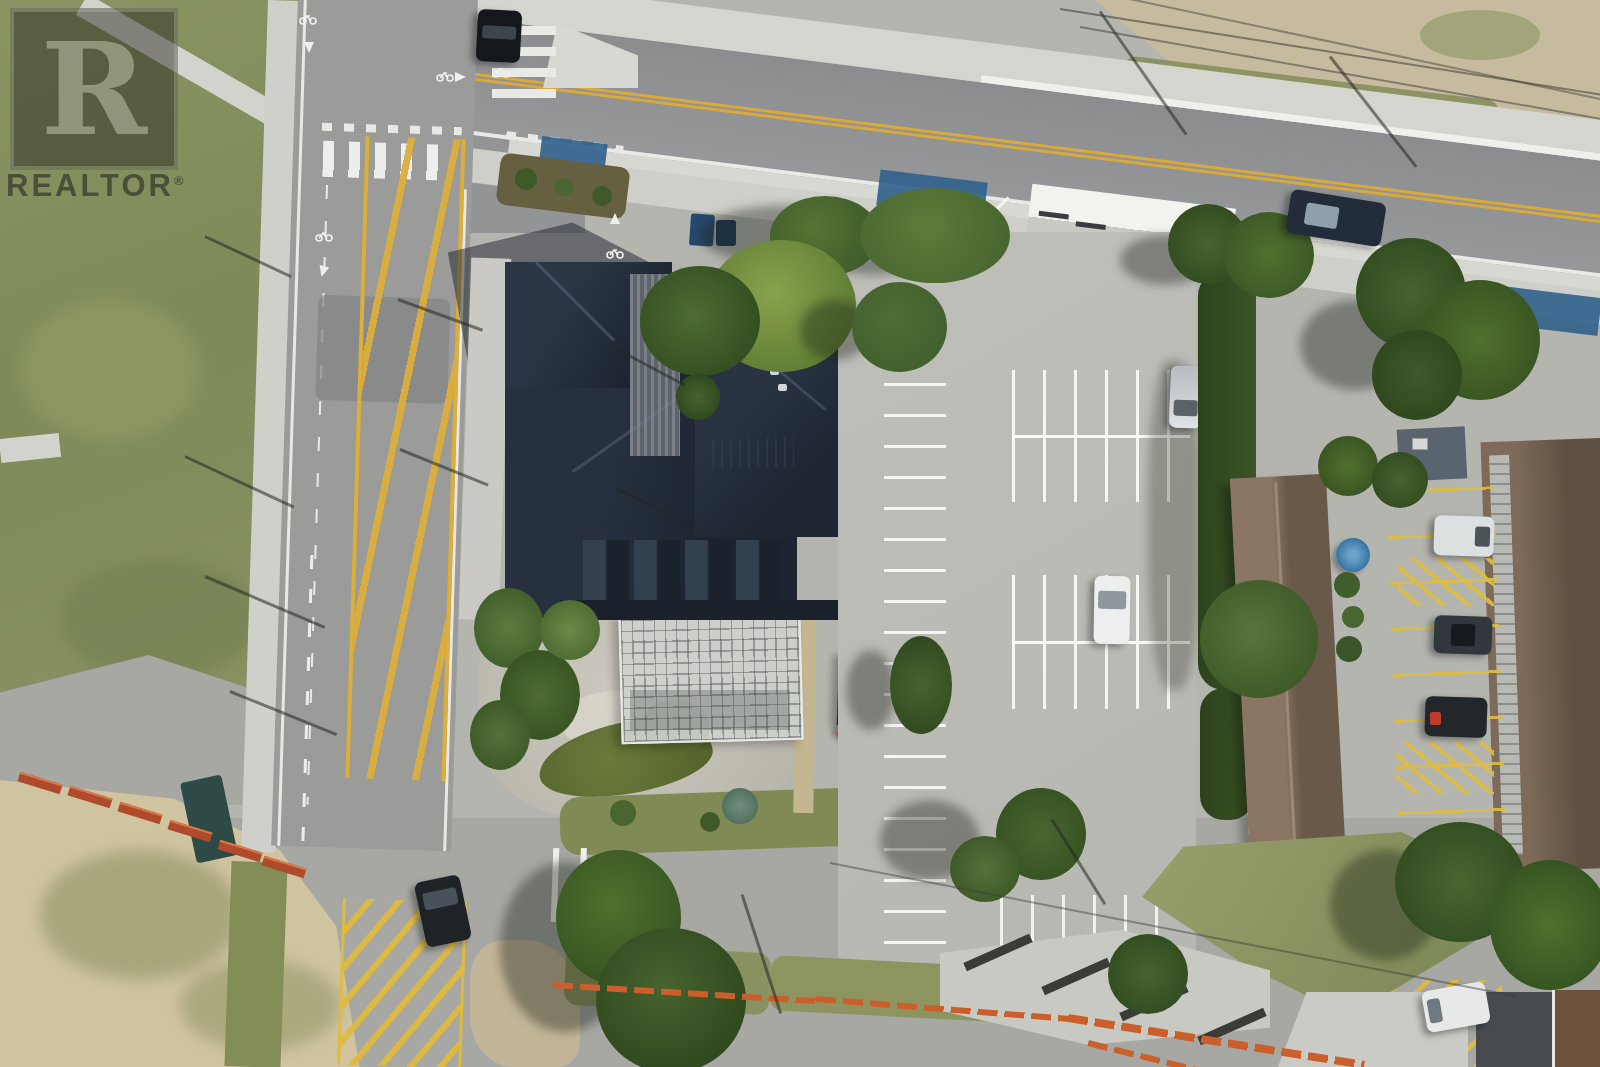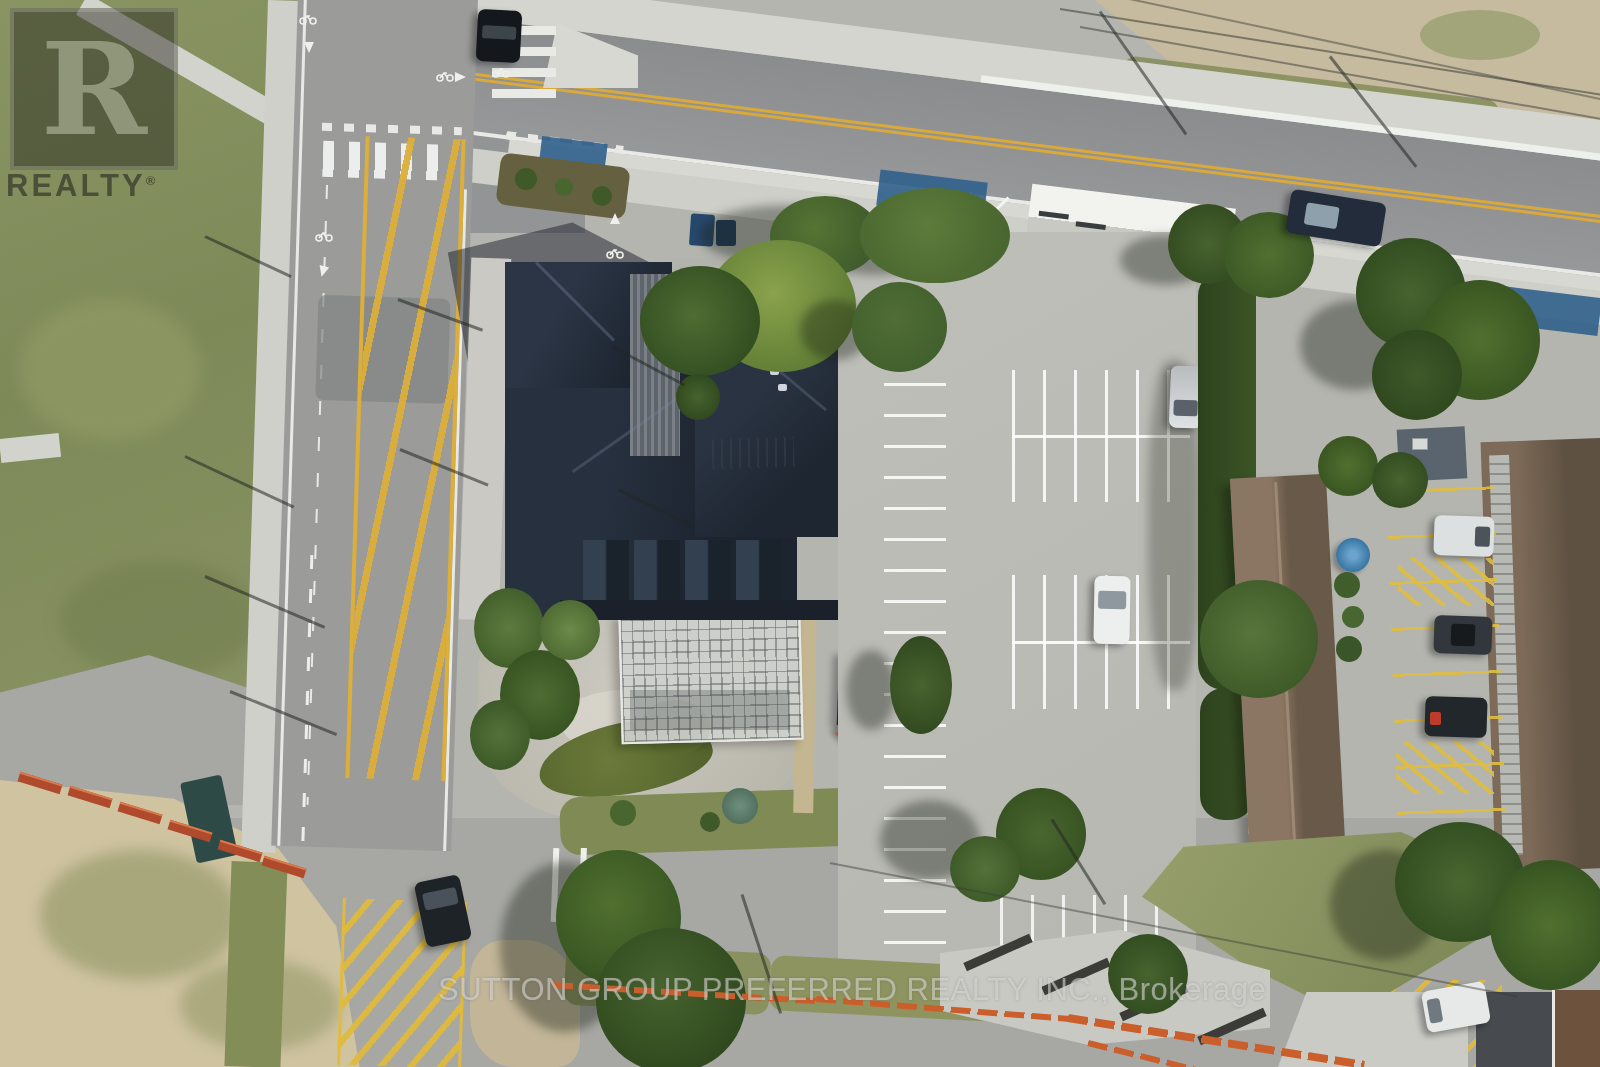--- a/index.html
+++ b/index.html
@@ -313,17 +313,16 @@
   <div class="lsh" style="left:1080px;top:26px;width:540px;height:2px;background:rgba(70,70,64,.55);transform:rotate(10deg);"></div>
   <div class="lsh" style="left:1120px;top:-4px;width:500px;height:2px;background:rgba(70,70,64,.5);transform:rotate(12deg);"></div>
   <div class="lsh" style="left:1100px;top:10px;width:150px;transform:rotate(55deg);"></div>
   <div class="lsh" style="left:1330px;top:55px;width:140px;transform:rotate(52deg);"></div>
   <div class="lsh" style="left:830px;top:862px;width:700px;height:2px;background:rgba(60,60,55,.45);transform:rotate(11deg);"></div>
 
   <div class="wm" style="left:10px;top:8px;width:168px;height:162px;background:rgba(30,32,24,.45);box-shadow:inset 0 0 0 4px rgba(200,205,185,.28);display:flex;align-items:center;justify-content:center;">
     <span style="font-family:'DejaVu Serif',serif;font-weight:bold;font-size:128px;line-height:1;color:rgba(190,196,172,.55);">R</span>
   </div>
   <div class="wm" style="left:6px;top:168px;width:200px;font-weight:bold;font-size:31px;letter-spacing:3px;color:rgba(52,55,42,.72);">
-    <span>REALTY</span><sup style="font-size:13px;">®</sup>
-  </div>
-  <div class="wm" style="left:438px;top:972px;white-space:nowrap;font-size:31px;letter-spacing:.5px;color:rgba(228,228,224,.55);text-shadow:0 0 3px rgba(90,90,85,.35);">SUTTON GROUP PREFERRED REALTY INC., Brokerage</div>
+    <span>REALTOR</span><sup style="font-size:13px;">®</sup>
+  </div>
 
 </div>
 
 </body></html>

